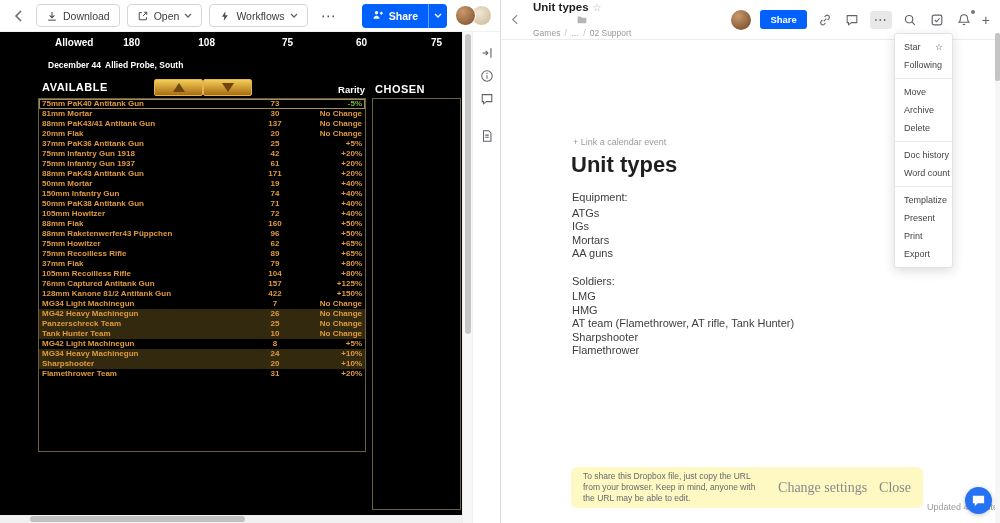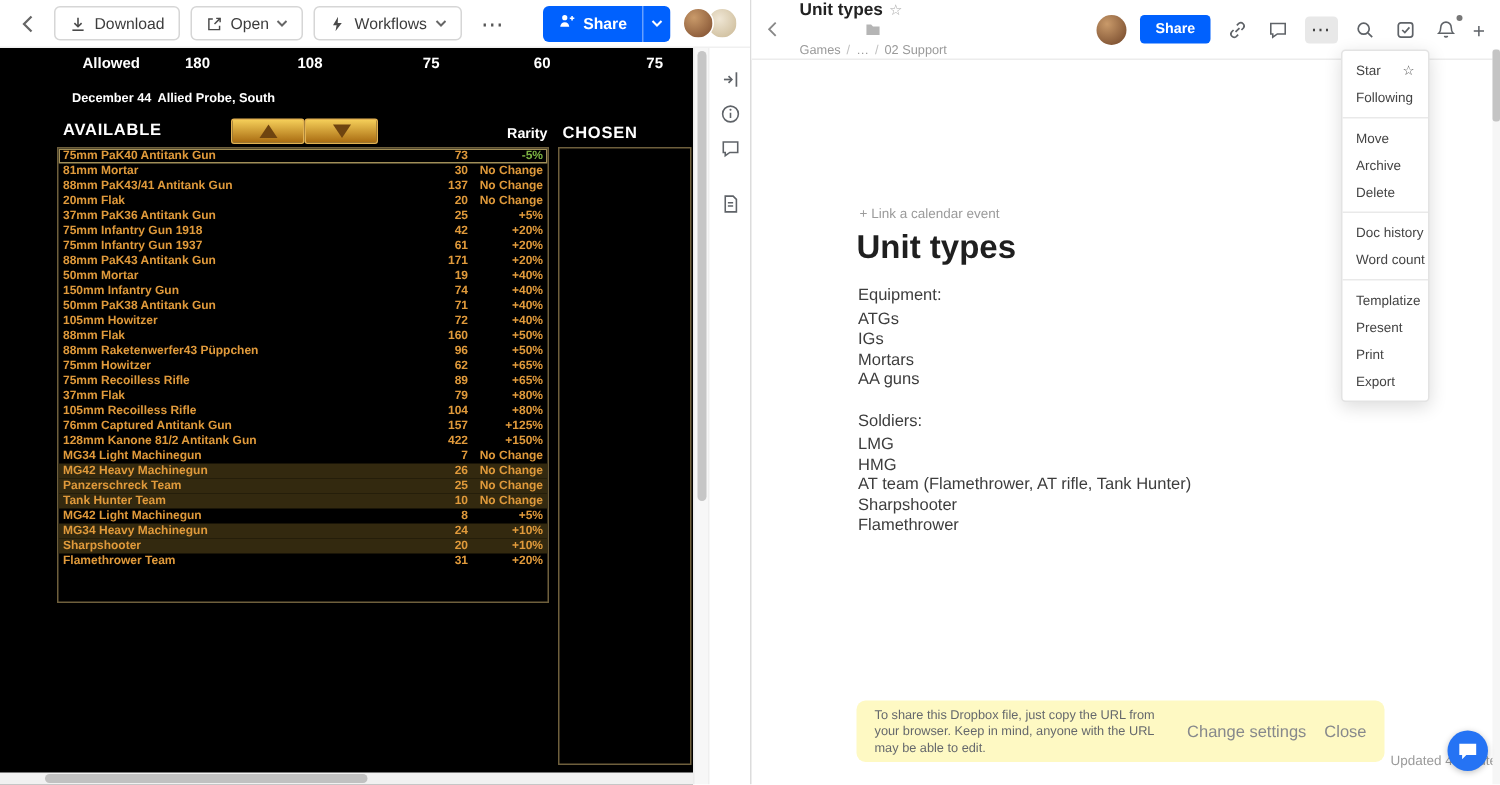--- a/index.html
+++ b/index.html
@@ -36,26 +36,26 @@
   .sub-date { left:48px; top:28px; color:#fff; font-size:8.5px; font-weight:bold; }
   .sub-scenario { left:105px; top:28px; color:#fff; font-size:8.5px; font-weight:bold; }
   .available-label { left:42px; top:49px; color:#fff; font-weight:bold; font-size:11px; letter-spacing:.5px; }
   .tri-btn { position:absolute; top:47px; width:49px; height:17px; background:linear-gradient(180deg,#f4cd58,#a96c12); border:1px solid #e3b251; border-radius:2px; display:flex; align-items:center; justify-content:center; cursor:pointer; }
   .tri-btn.up { left:154px; }
   .tri-btn.down { left:203px; }
   .tri-up { width:0; height:0; border-left:6px solid transparent; border-right:6px solid transparent; border-bottom:9px solid #6e4410; }
   .tri-down { width:0; height:0; border-left:6px solid transparent; border-right:6px solid transparent; border-top:9px solid #6e4410; }
   .rarity-label { left:318px; top:52px; width:47px; text-align:right; color:#fff; font-weight:bold; font-size:9.5px; }
   .chosen-label { left:375px; top:51px; color:#fff; font-weight:bold; font-size:11px; letter-spacing:.5px; }
-  .units-box { left:38px; top:66px; width:328px; height:304px; border:1px solid #6e5f3c; overflow:hidden; }
+  .units-box { left:38px; top:66px; width:328px; height:354px; border:1px solid #6e5f3c; overflow:hidden; }
   .chosen-box { left:372px; top:66px; width:89px; height:412px; border:1px solid #6e5f3c; }
   .unit-row { position:relative; height:10px; line-height:10px; font-size:8px; font-weight:bold; color:#e09a3b; padding-left:3px; white-space:nowrap; cursor:pointer; }
   .unit-row.selected { outline:1px solid #a08e58; outline-offset:-1px; }
   .unit-row.highlight { background:#33290f; }
-  .u-cost { position:absolute; right:53px; top:0; width:40px; text-align:right; }
+  .u-cost { position:absolute; right:70px; top:0; width:40px; text-align:center; }
   .u-rarity { position:absolute; right:3px; top:0; width:55px; text-align:right; }
   .u-rarity.neg { color:#7cb342; }
   .hscroll { position:absolute; left:0; bottom:0; width:462px; height:8px; background:#f1f1f1; }
   .hthumb { position:absolute; left:30px; top:1px; width:215px; height:6px; background:#c1c1c1; border-radius:3px; }
   .vscroll { position:absolute; left:462px; top:32px; width:10px; bottom:0; background:#f7f7f7; border-left:1px solid #ececec; }
   .vthumb { position:absolute; left:2px; top:2px; width:6px; height:300px; background:#c6c6c6; border-radius:3px; }
   .preview-sidebar { position:absolute; left:472px; top:32px; right:0; bottom:0; background:#fff; border-left:1px solid #efefef; }
   .ps-icon { position:absolute; left:6px; width:16px; height:16px; display:flex; align-items:center; justify-content:center; cursor:pointer; }
 
   
@@ -84,21 +84,21 @@
   .menu-divider { height:1px; background:#e9e9e9; margin:4px 0; }
 
   .doc-calendar { position:absolute; left:72px; top:137px; font-size:9px; color:#9b9b9b; cursor:pointer; }
   .doc-title { position:absolute; left:70px; top:152px; font-size:22px; font-weight:bold; color:#1f1f1f; }
   .doc-body { position:absolute; left:71px; top:191px; font-size:11px; color:#3d3d3d; line-height:13.5px; }
   .doc-section { margin-bottom:14px; }
   .doc-heading { margin-bottom:2px; }
 
   .toast { position:absolute; left:70px; top:467px; width:352px; height:41px; background:#fef9c3; border-radius:6px; display:flex; align-items:center; padding:0 12px; gap:12px; z-index:10; }
   .toast-msg { flex:1; font-size:8.5px; line-height:11px; color:#65686c; }
-  .toast-btn { font-size:11px; color:#87898c; white-space:nowrap; background:none; border:none; cursor:pointer; font-family:Liberation Sans, sans-serif; }
+  .toast-btn { font-size:14px; color:#87898c; white-space:nowrap; background:none; border:none; cursor:pointer; font-family:Liberation Serif, serif; }
   .updated { position:absolute; left:426px; top:502px; font-size:9px; color:#9b9b9b; white-space:nowrap; }
   .chat-fab { position:absolute; left:464px; top:487px; width:27px; height:27px; border-radius:50%; background:#2573f4; border:none; display:flex; align-items:center; justify-content:center; cursor:pointer; z-index:40; box-shadow:0 1px 4px rgba(0,0,0,.25); }
   .r-scroll { position:absolute; right:0; top:33px; width:5px; bottom:0; background:#f6f6f6; }
   .r-thumb { position:absolute; top:0; left:0; width:5px; height:48px; background:#c4c4c4; border-radius:2px; }
 </style>
 </head>
 <body>
 
 <div class="app">
 

